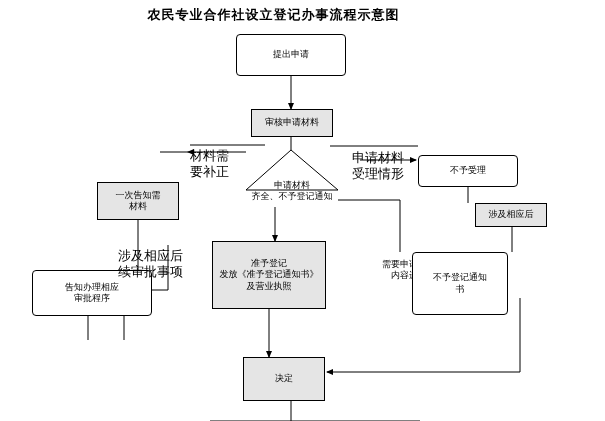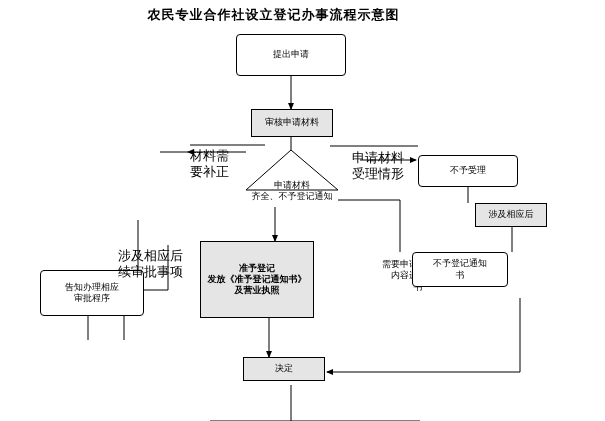--- a/index.html
+++ b/index.html
@@ -101,38 +101,40 @@
 
   <div class="node round" style="left:236px;top:34px;width:110px;height:42px;">提出申请</div>
 
   <div class="node rect" style="left:251px;top:109px;width:82px;height:28px;">审核申请材料</div>
 
   <div class="node plain" style="left:228px;top:175px;width:128px;height:32px;">申请材料
 齐全、不予登记通知</div>
 
   <div class="node round" style="left:418px;top:155px;width:100px;height:32px;">不予受理</div>
 
+  <div class="node rect" style="left:97px;top:182px;width:82px;height:38px;">一次告知需
+材料</div>
 
   <div class="node rect" style="left:475px;top:203px;width:72px;height:24px;">涉及相应后</div>
 
-  <div class="node rect" style="left:200px;top:241px;width:114px;height:77px;font-weight:bold;">准予登记
+  <div class="node rect" style="left:212px;top:241px;width:114px;height:68px;">准予登记
 发放《准予登记通知书》
 及营业执照</div>
 
   <div class="node plain" style="left:368px;top:252px;width:100px;height:48px;">需要申请材料实质
 内容进行核实
 书</div>
 
-  <div class="node round" style="left:412px;top:252px;width:96px;height:35px;">不予登记通知
+  <div class="node round" style="left:412px;top:252px;width:96px;height:63px;">不予登记通知
 书</div>
 
-  <div class="node round" style="left:40px;top:270px;width:104px;height:46px;">告知办理相应
+  <div class="node round" style="left:32px;top:270px;width:120px;height:46px;">告知办理相应
 审批程序</div>
 
-  <div class="node rect" style="left:243px;top:357px;width:82px;height:24px;">决定</div>
+  <div class="node rect" style="left:243px;top:357px;width:82px;height:44px;">决定</div>
 
   <div class="lbl" style="left:190px;top:148px;">材料需
 要补正</div>
   <div class="lbl" style="left:352px;top:150px;">申请材料
 受理情形</div>
   <div class="lbl" style="left:118px;top:248px;">涉及相应后
 续审批事项</div>
 
 </div>
 

